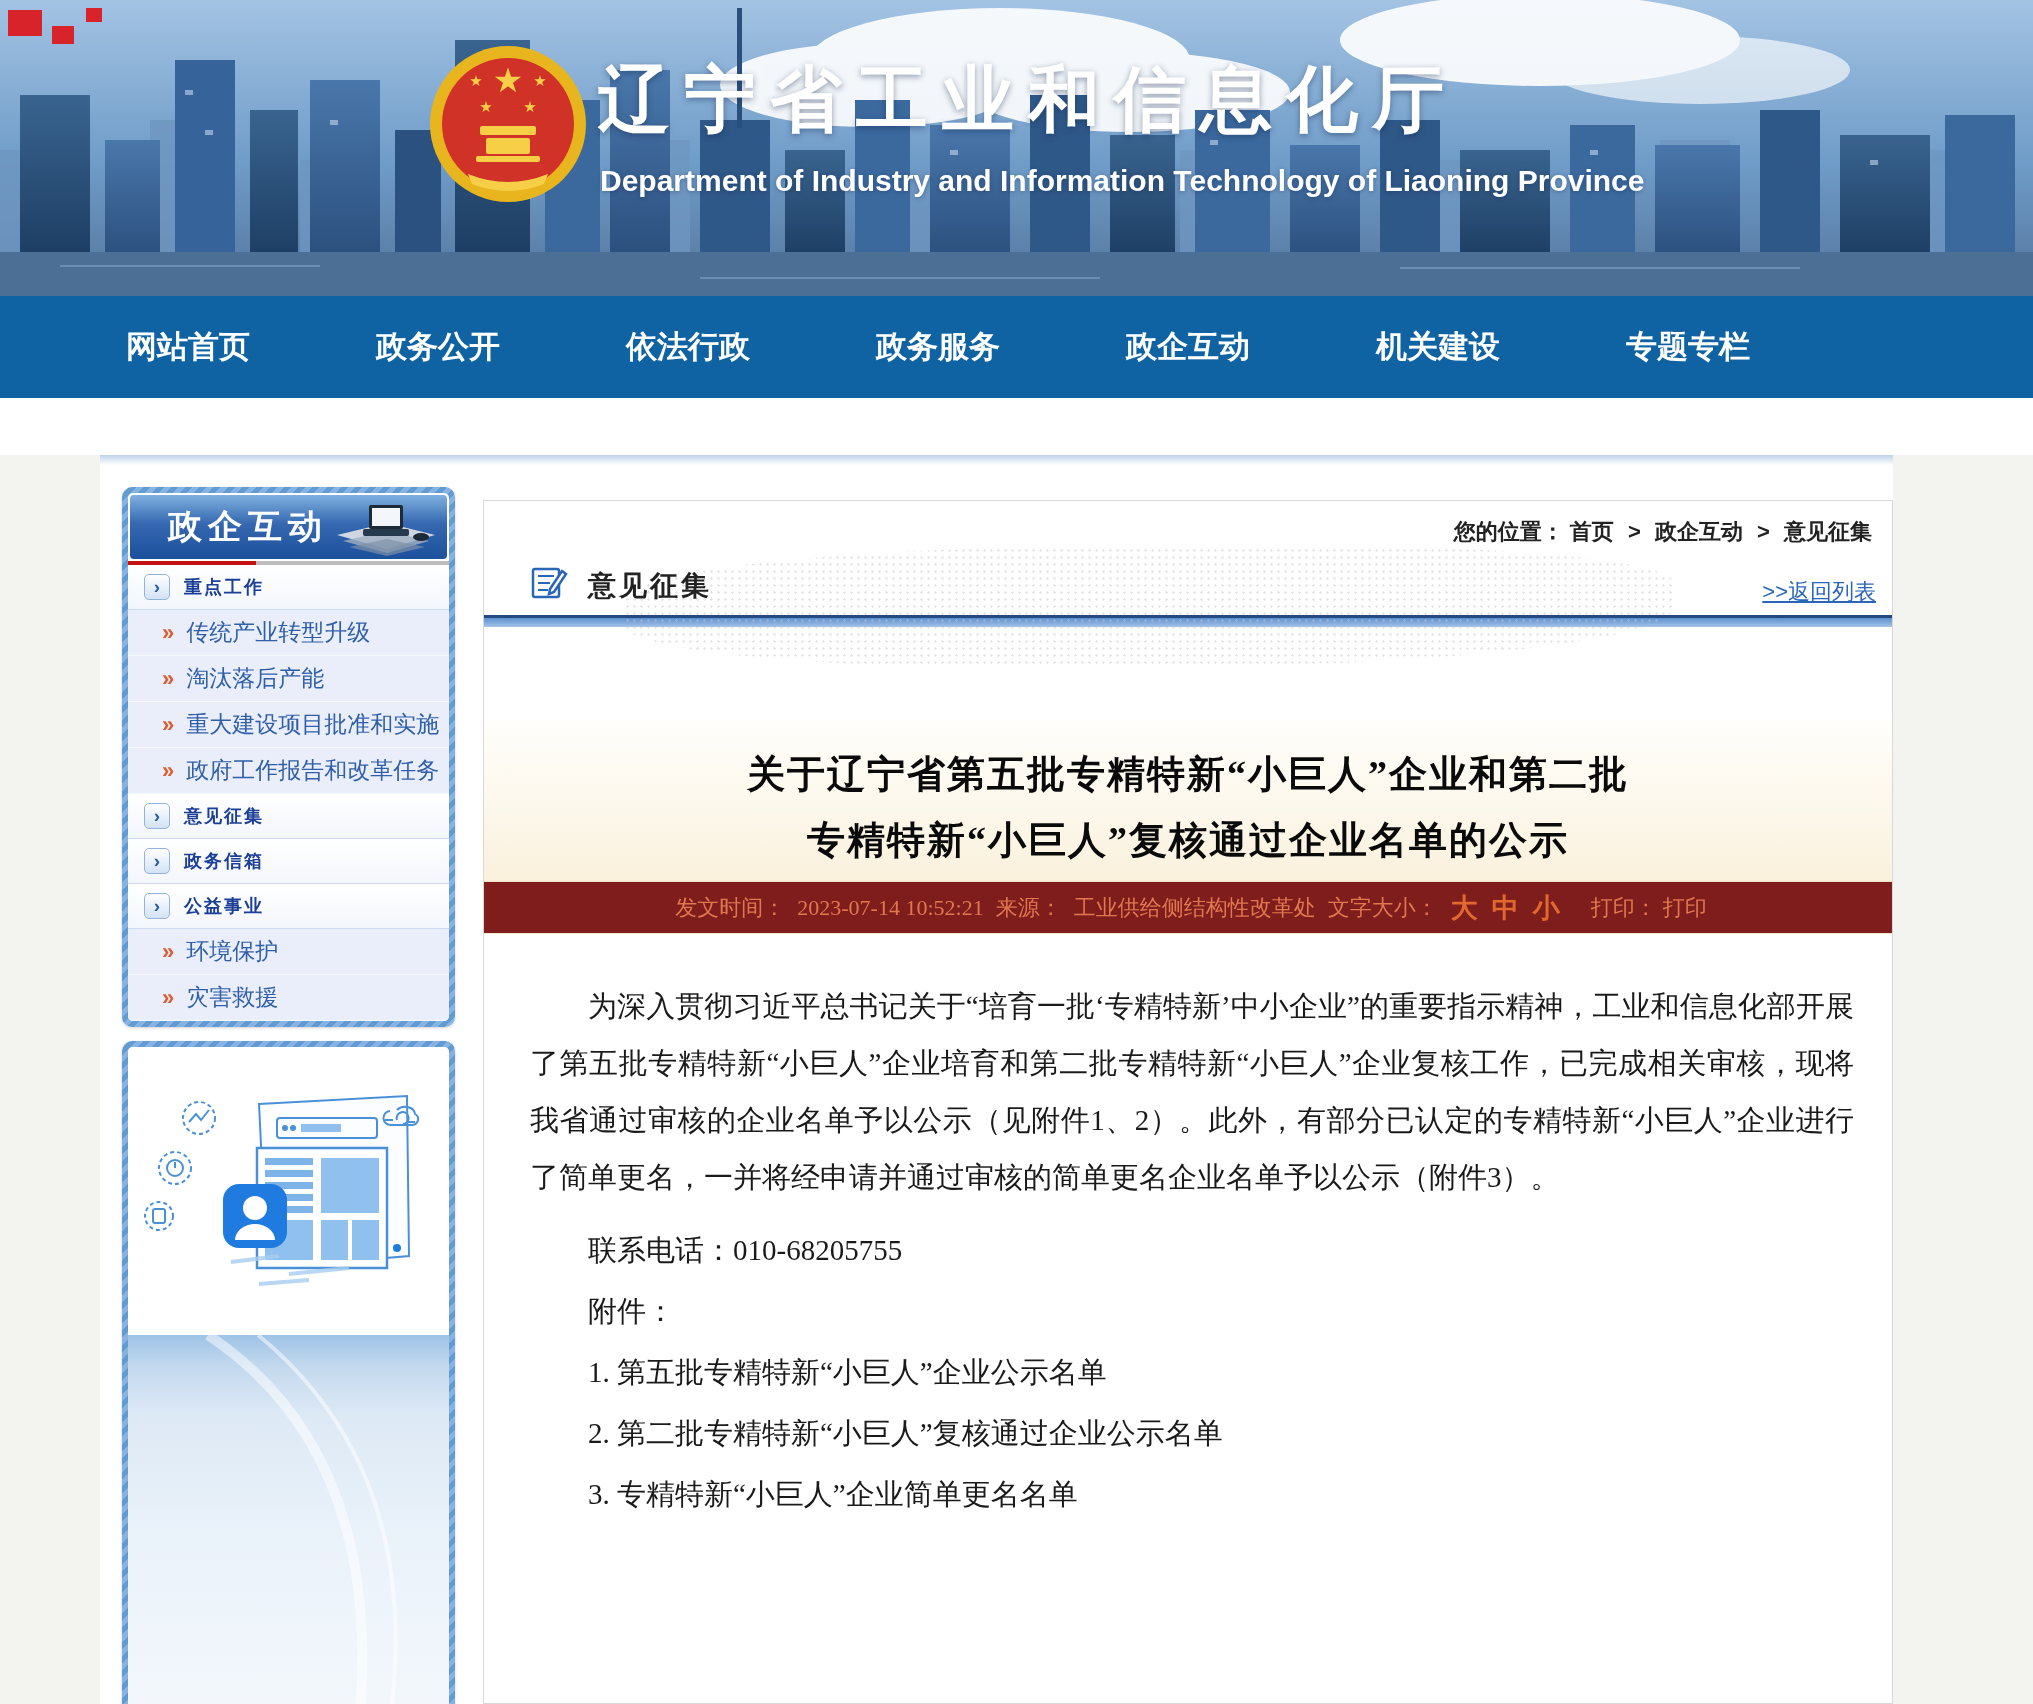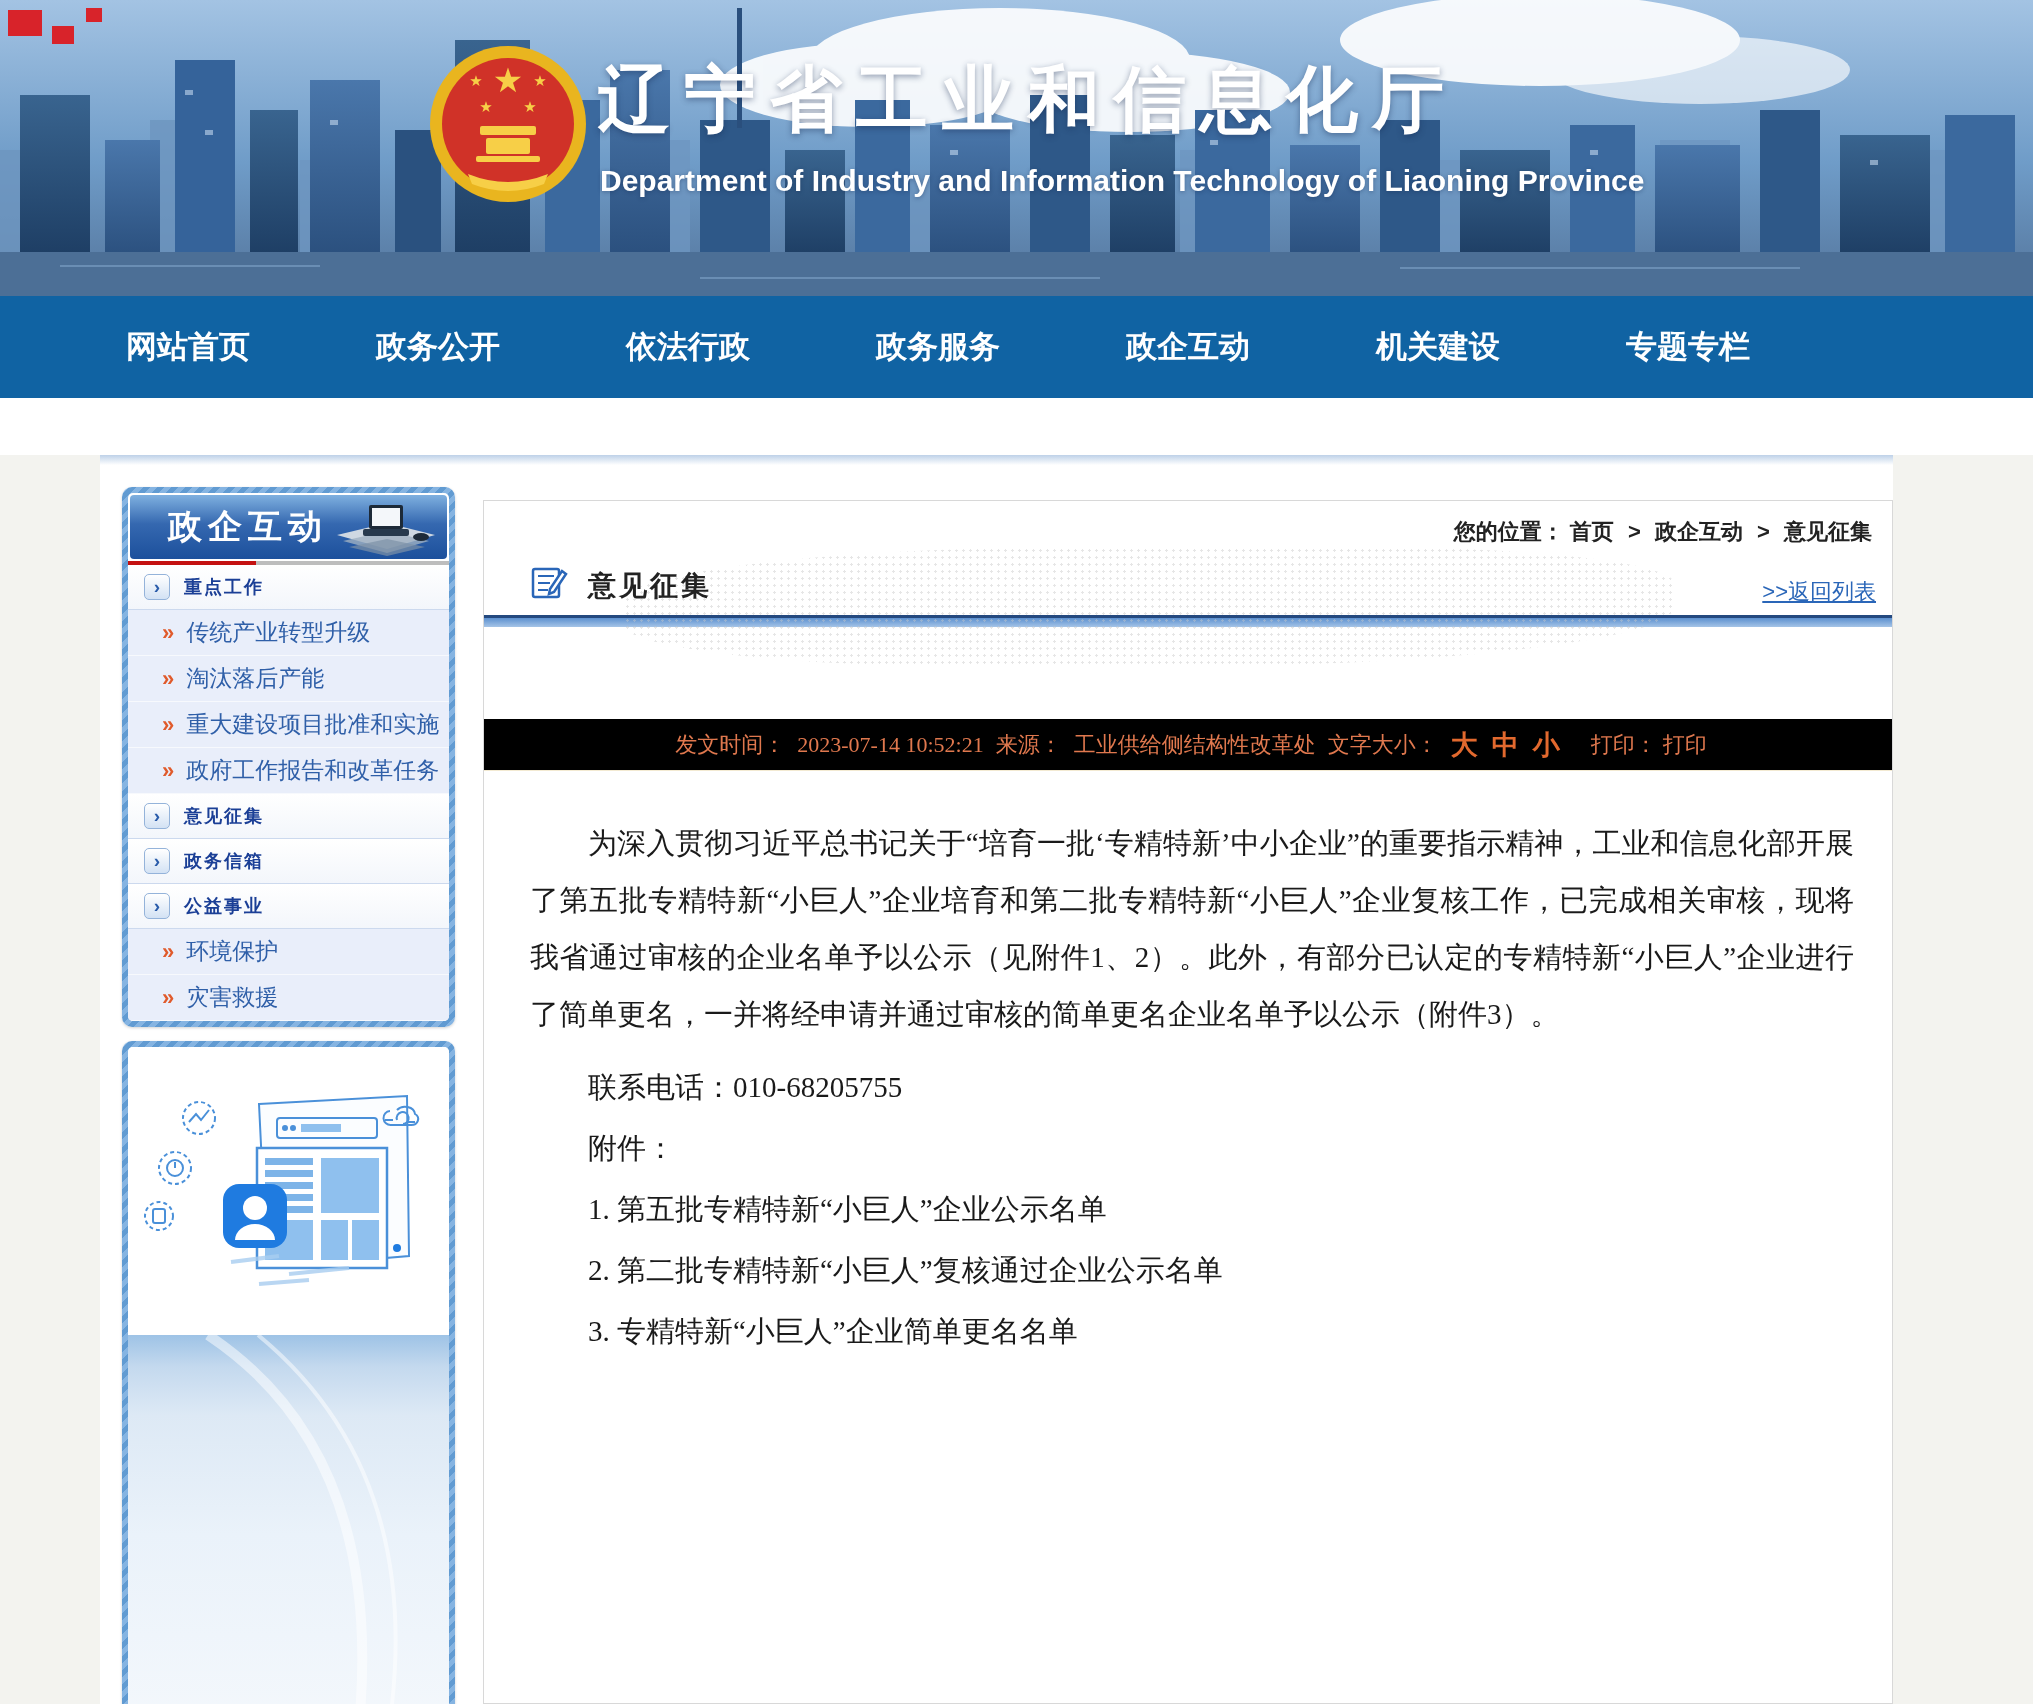--- a/index.html
+++ b/index.html
@@ -79,21 +79,21 @@
                text-decoration:underline; cursor:pointer; }
   .divider-a { height:3px; background:#24497f; margin-top:4px; }
   .divider-b { height:9px; background:linear-gradient(#5c90cf,#a5c4e7); }
 
   .spacer { height:92px; }
 
   .title-block { background:linear-gradient(180deg,#fffefb 0%, #fcf7ea 60%, #faf1dc 100%);
                  border-bottom:1px solid #efe0c2; padding:22px 0 8px; }
   .title-block h1 { text-align:center; font-family:"Liberation Serif", serif; color:#0a0a0a;
                     font-size:38px; font-weight:bold; line-height:66px; letter-spacing:2px; }
-  .meta-row { height:52px; background:#000000; border-bottom:1px solid #f3ead2;
+  .meta-row { height:52px; background:#7f1d1d; border-bottom:1px solid #f3ead2;
               display:flex; align-items:center; justify-content:center;
               font-family:"Liberation Serif", serif; font-size:22px; color:#e0784e; }
   .meta-row .seg { margin:0 6px; white-space:nowrap; }
   .meta-row .size-opt { font-size:27px; font-weight:bold; color:#e2692e; margin:0 7px; cursor:pointer; }
   .meta-row .print { margin-left:24px; }
   .meta-row a { color:#e0784e; text-decoration:none; cursor:pointer; }
 
   .article-body { padding:44px 38px 0 46px; font-family:"Liberation Serif", serif;
                   color:#1a1a1a; font-size:29px; }
   .article-body p { line-height:57px; text-indent:2em; }
@@ -370,20 +370,24 @@
         <path d="M20 26 L32 8 L36 11 L24 29 L19 31 Z" fill="#ffffff" stroke="#2a66b8" stroke-width="2.5"></path>
       </svg>
       <span class="sec-title">意见征集</span>
       <a class="back-link">&gt;&gt;返回列表</a>
     </div>
     <div class="divider-a"></div>
     <div class="divider-b"></div>
 
     <div class="spacer"></div>
 
+    <div class="title-block">
+      <h1>关于辽宁省第五批专精特新“小巨人”企业和第二批</h1>
+      <h1>专精特新“小巨人”复核通过企业名单的公示</h1>
+    </div>
 
     <div class="meta-row">
       <span class="seg">发文时间：</span>
       <span class="seg">2023-07-14 10:52:21</span>
       <span class="seg">来源：</span>
       <span class="seg">工业供给侧结构性改革处</span>
       <span class="seg">文字大小：</span>
       <a class="size-opt">大</a>
       <a class="size-opt">中</a>
       <a class="size-opt">小</a>

